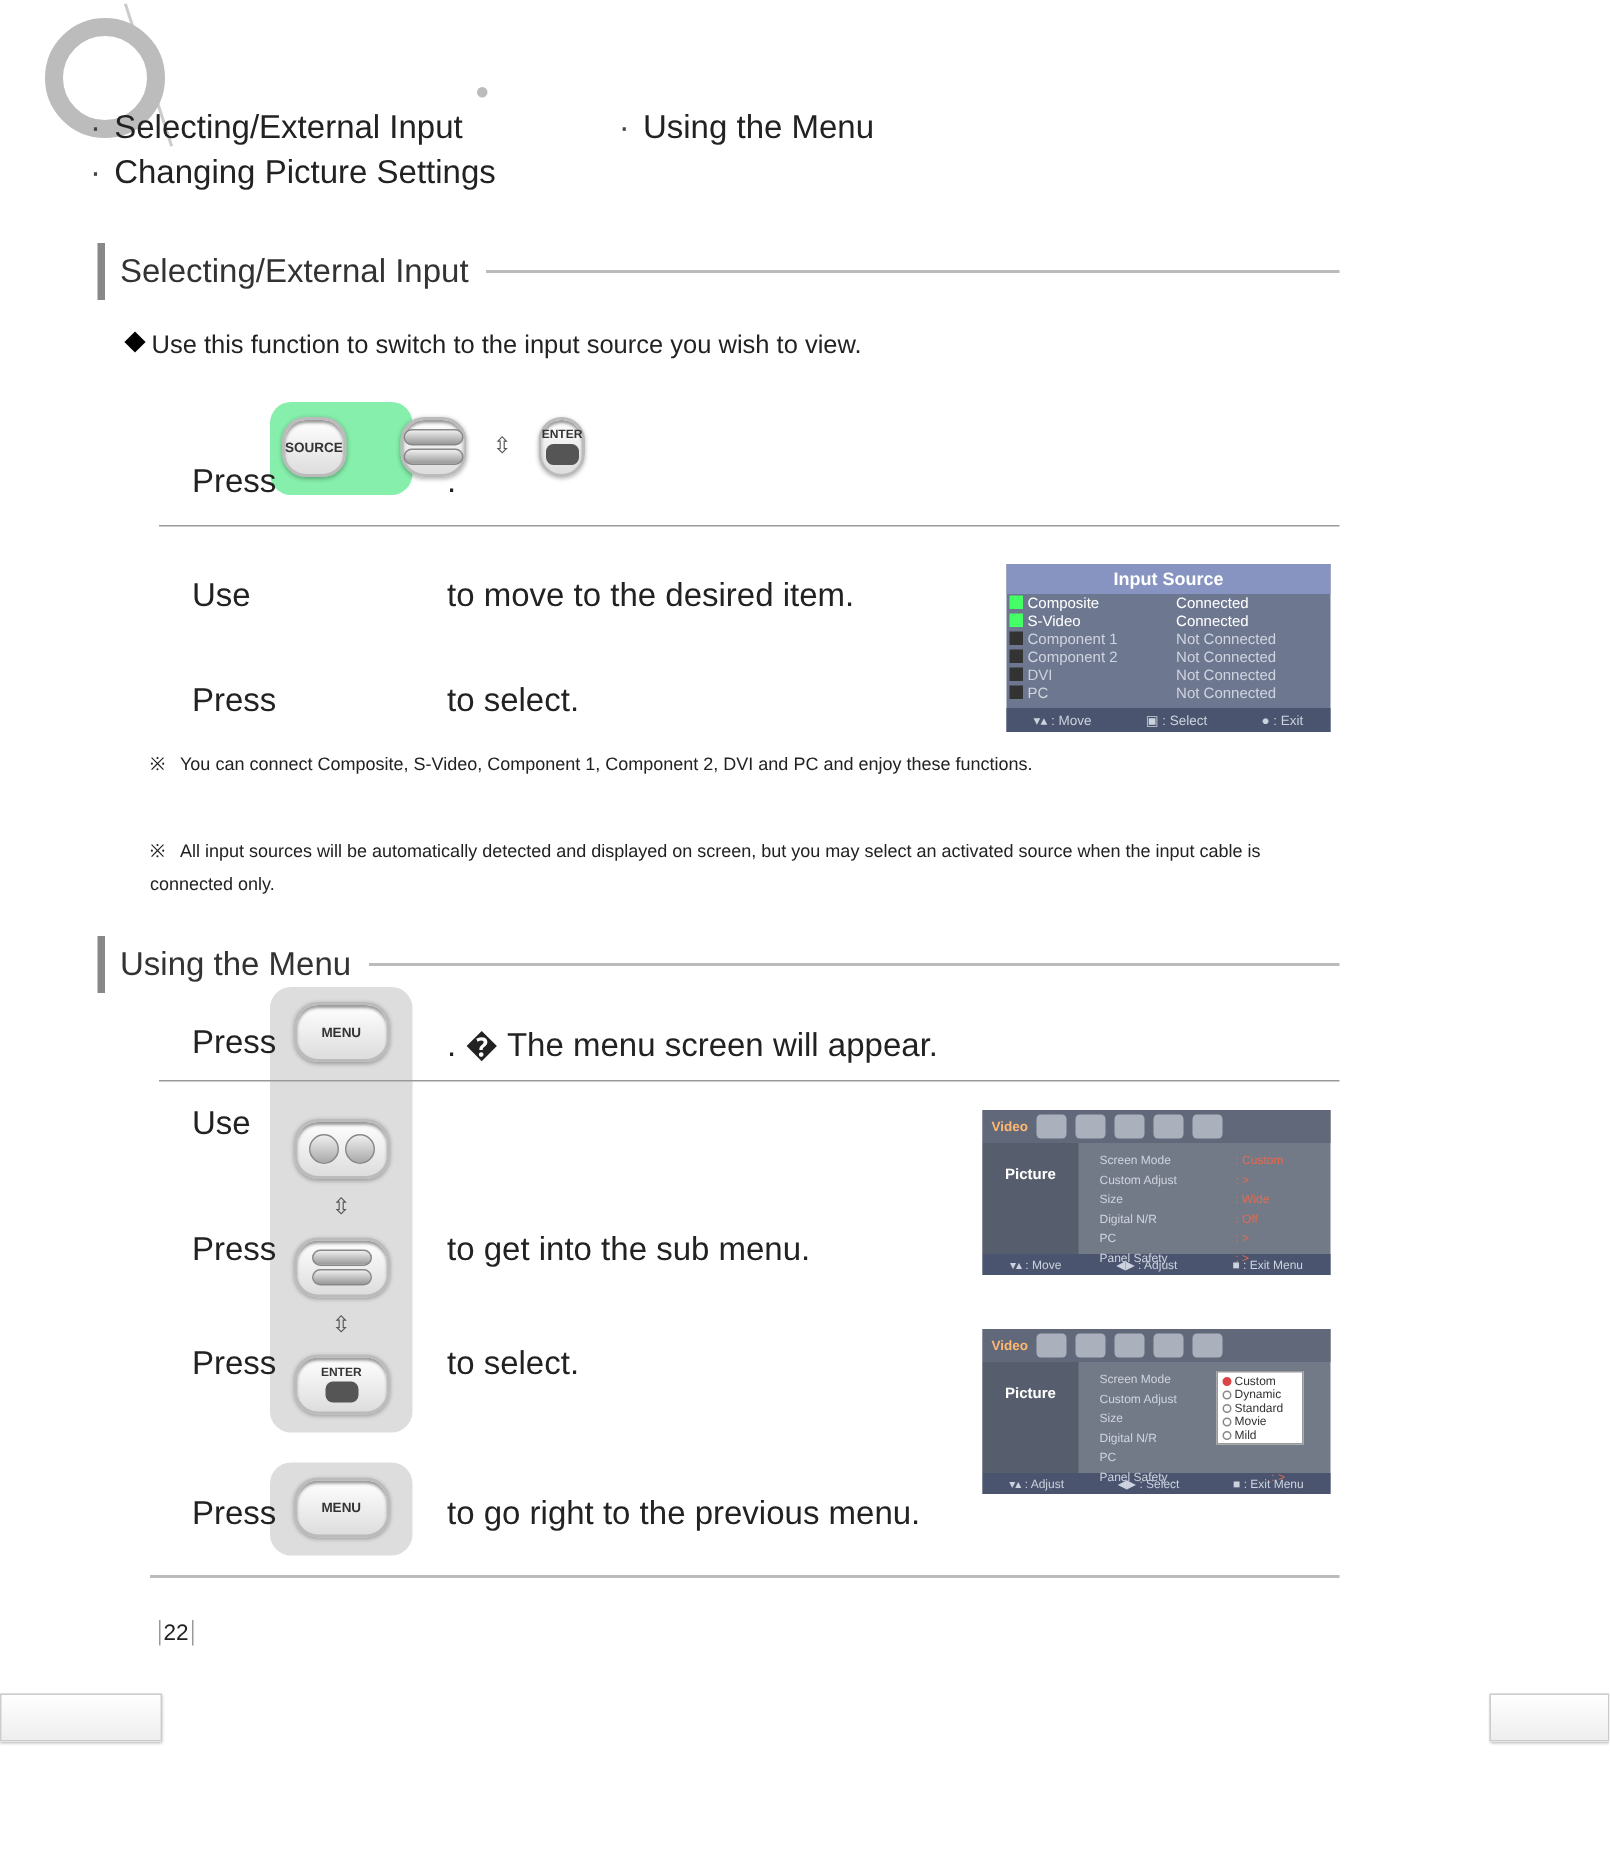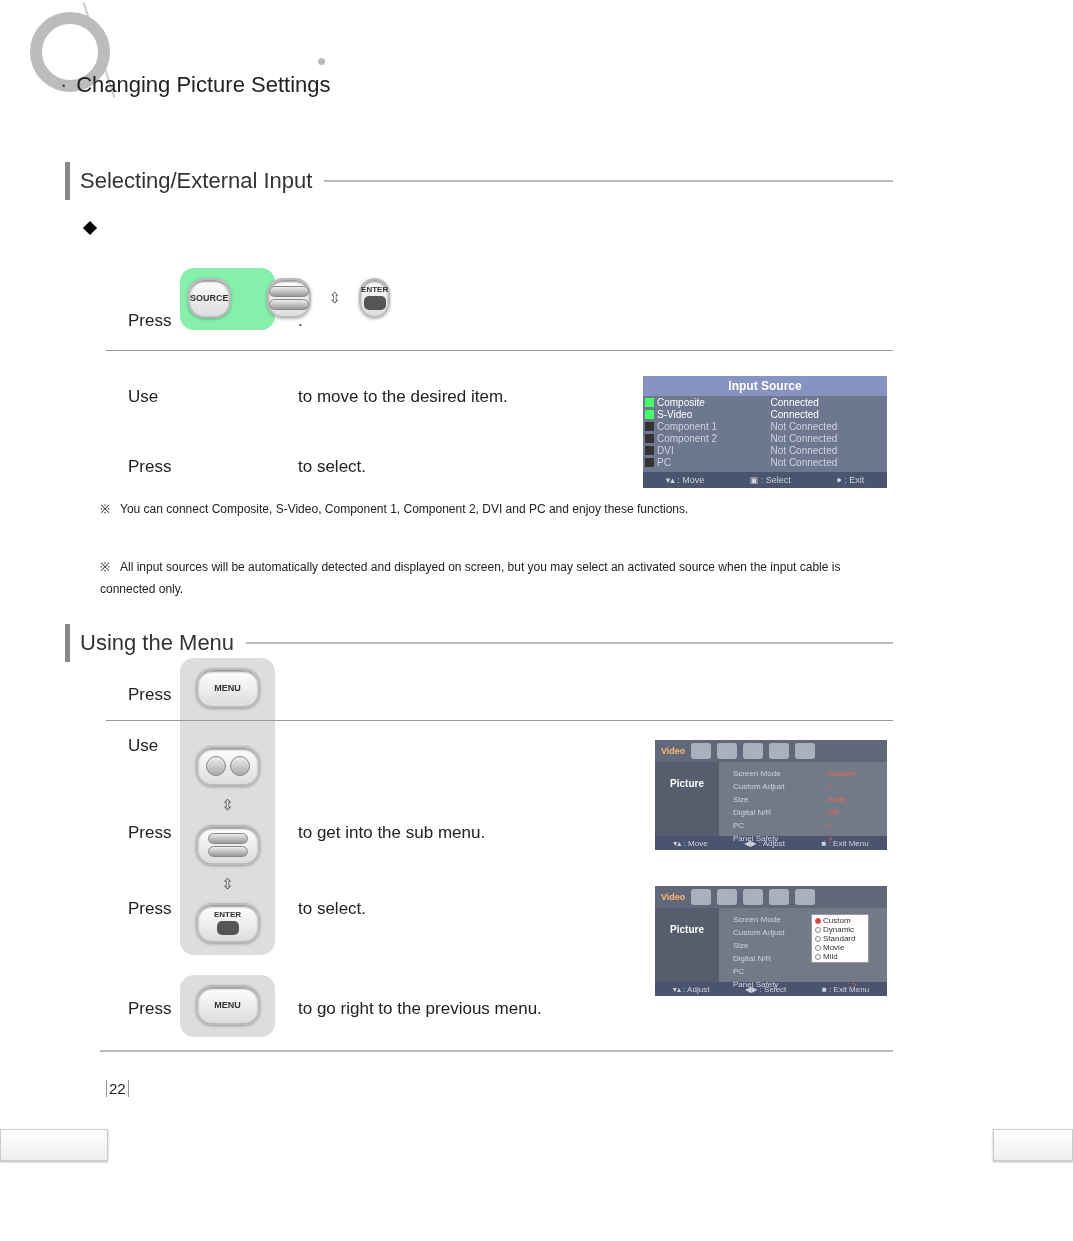--- a/index.html
+++ b/index.html
@@ -37,28 +37,28 @@
   .btn-updn { flex-direction:column; gap:2px; }
   .btn-updn .pill { width:40px; height:11px; background:linear-gradient(#eee,#999); border-radius:6px; border:1px solid #888; }
   .btn-lr { gap:4px; }
   .btn-lr .circ { width:20px; height:20px; background:linear-gradient(#eee,#aaa); border-radius:50%; border:1px solid #888; }
   .btn-enter { flex-direction:column; gap:2px; }
   .btn-enter .top { font-size:8px; }
   .btn-enter .dot { width:22px; height:14px; background:#555; border-radius:5px; }
   .btncol { position:absolute; top:268px; left:180px; width:95px; background:#86efac; border-radius:14px; padding:10px 8px 12px; display:flex; gap:18px; align-items:center; }
   .updown-arrows { font-size:15px; color:#555; line-height:0.7; text-align:center; }
 
-  .steprow { display:flex; align-items:center; min-height:46px; font-size:17px; }
+  .steprow { display:flex; align-items:center; min-height:46px; font-size:22px; }
   .steprow .lab { width:55px; }
   .steprow .spacer { width:115px; }
 
   .hr1 { position:absolute; left:106px; right:180px; height:1px; background:#999; }
 
   
-  .srcbox { position:absolute; top:376px; right:186px; width:244px; height:112px; background:#6d778f; color:#fff; font-size:11px; }
+  .srcbox { position:absolute; top:376px; right:186px; width:216px; height:112px; background:#6d778f; color:#fff; font-size:11px; }
   .srcbox .topbar { background:#8793c0; height:20px; display:flex; align-items:center; justify-content:center; font-size:12px; font-weight:bold; }
   .srcbox table { width:100%; font-size:10px; border-spacing:2px 1px; color:#cfd4df; }
   .srcbox tr.on td { color:#fff; }
   .srcbox .sq { width:9px; height:9px; background:#333; display:inline-block; margin-right:3px; vertical-align:-1px; }
   .srcbox tr.on .sq { background:#44ff66; }
   .srcbox .foot { position:absolute; bottom:0; left:0; right:0; height:16px; background:#4a546e; display:flex; justify-content:space-around; align-items:center; font-size:9px; color:#ccd2de; }
 
   .note { position:absolute; left:100px; right:180px; font-size:12px; line-height:22px; }
   .note .sym { display:inline-block; width:20px; }
 
@@ -96,32 +96,36 @@
 <div class="page">
 
   <div class="deco">
     <div class="line"></div>
     <div class="ring"></div>
   </div>
   <div class="topdot"></div>
 
   <div class="titles">
     <div class="row">
+      <span><span class="bullet">·</span>&nbsp;<span>Selecting/External Input</span></span>
+      <span style="margin-left:80px"><span class="bullet">·</span>&nbsp;<span>Using the Menu</span></span>
+    </div>
+    <div class="row">
       <span><span class="bullet">·</span>&nbsp;<span>Changing Picture Settings</span></span>
     </div>
   </div>
 
   <div class="section1 section-head">
     <div class="tick"></div>
     <div class="label">Selecting/External Input</div>
     <div class="rule"></div>
   </div>
 
   <div class="intro">
-    <p><span class="diamond"></span></p>
+    <p><span class="diamond"></span><span>Use this function to switch to the input source you wish to view.</span></p>
   </div>
 
   <div class="btncol">
     <div class="btnbox">
         <span>SOURCE</span>
       </div>
     <div style="height:8px"></div>
     <div class="btnbox btn-updn">
         <div class="pill"></div>
         <div class="pill"></div>
@@ -229,20 +233,21 @@
   <div class="btncol3">
     <div class="btnbox">
         <span>MENU</span>
       </div>
   </div>
 
   <div style="position:absolute; top:672px; left:128px; right:420px; font-size:17px;">
     <div class="steprow">
         <span class="lab">Press</span>
         <span class="spacer"></span>
+        <span>. � The menu screen will appear.</span>
       </div>
   </div>
   <div class="hr1" style="top:720px"></div>
   <div style="position:absolute; top:736px; left:128px; right:420px; font-size:17px;">
     <div class="steprow" style="align-items:flex-start">
       <span class="lab">Use</span>
         <span class="spacer"></span>
     </div>
     <div style="height:28px"></div>
     <div class="steprow">

